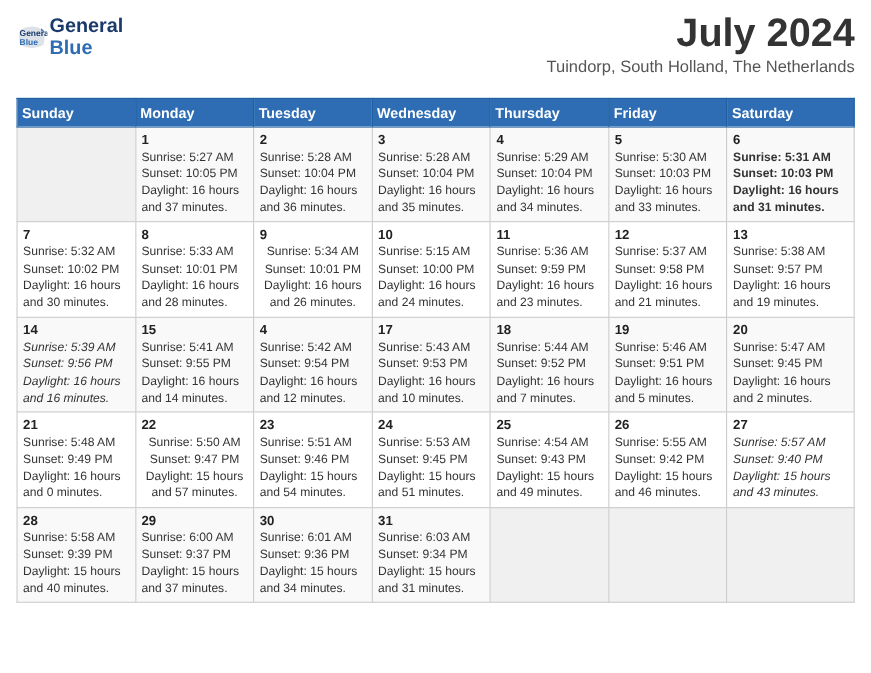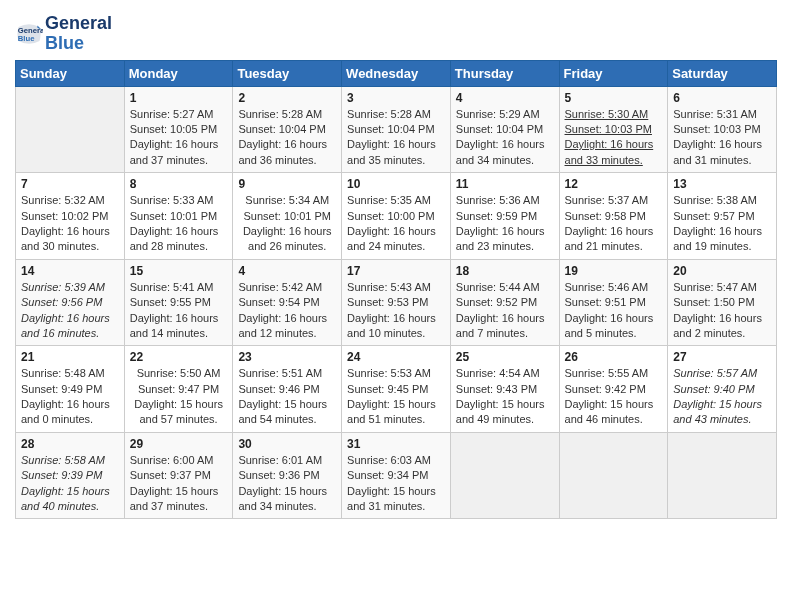--- a/index.html
+++ b/index.html
@@ -42,21 +42,21 @@
       line-height: 1.1;
     }
     .location-title {
       font-size: 15px;
       color: #555;
       margin-top: 2px;
     }
     table {
       width: 100%;
       border-collapse: collapse;
-      margin-top: 6px;
+      margin-top: 20px;
     }
     thead tr {
       background-color: #2e6db4;
     }
     thead th {
       color: #fff;
       font-size: 13px;
       font-weight: bold;
       padding: 5px 4px;
       text-align: left;
@@ -101,20 +101,24 @@
       <path d="M5,10 Q20,2 35,10 Q38,20 35,30 Q20,38 5,30 Q2,20 5,10Z" fill="#1a3a6b" opacity="0.15"></path>
       <text x="4" y="18" font-size="11" font-weight="bold" fill="#1a3a6b" font-family="Arial">General</text>
       <text x="4" y="30" font-size="11" font-weight="bold" fill="#2e6db4" font-family="Arial">Blue</text>
       <polygon points="32,8 38,14 32,11" fill="#2e6db4"></polygon>
     </svg>
     <div>
       <div class="logo-text">General</div>
       <div class="logo-text" style="color:#2e6db4;">Blue</div>
     </div>
   </div>
+  <div class="title-block">
+    <div class="month-title">July 2024</div>
+    <div class="location-title">Tuindorp, South Holland, The Netherlands</div>
+  </div>
 </div>
 
 <table>
   <thead>
     <tr>
     <th>Sunday</th>
         <th>Monday</th>
         <th>Tuesday</th>
         <th>Wednesday</th>
         <th>Thursday</th>
@@ -148,28 +152,28 @@
         </td>
         <td>
           <div class="day-number">4</div>
           <div class="day-info" style="white-space: pre-line;">Sunrise: 5:29 AM
 Sunset: 10:04 PM
 Daylight: 16 hours
 and 34 minutes.</div>
         </td>
         <td>
           <div class="day-number">5</div>
-          <div class="day-info" style="white-space: pre-line; text-decoration: underline;">Sunrise: 5:30 AM
+          <div class="day-info" style="white-space: pre-line;">Sunrise: 5:30 AM
 Sunset: 10:03 PM
 Daylight: 16 hours
 and 33 minutes.</div>
         </td>
         <td>
           <div class="day-number">6</div>
-          <div class="day-info" style="white-space: pre-line;">Sunrise: 5:31 AM
+          <div class="day-info" style="white-space: pre-line; font-weight: bold;">Sunrise: 5:31 AM
 Sunset: 10:03 PM
 Daylight: 16 hours
 and 31 minutes.</div>
         </td>
       </tr>
       <tr>
         <td>
           <div class="day-number">7</div>
           <div class="day-info" style="white-space: pre-line;">Sunrise: 5:32 AM
 Sunset: 10:02 PM
@@ -185,21 +189,21 @@
         </td>
         <td>
           <div class="day-number">9</div>
           <div class="day-info" style="white-space: pre-line; text-align: center;">Sunrise: 5:34 AM
 Sunset: 10:01 PM
 Daylight: 16 hours
 and 26 minutes.</div>
         </td>
         <td>
           <div class="day-number">10</div>
-          <div class="day-info" style="white-space: pre-line;">Sunrise: 5:35 AM
+          <div class="day-info" style="white-space: pre-line;">Sunrise: 5:15 AM
 Sunset: 10:00 PM
 Daylight: 16 hours
 and 24 minutes.</div>
         </td>
         <td>
           <div class="day-number">11</div>
           <div class="day-info" style="white-space: pre-line;">Sunrise: 5:36 AM
 Sunset: 9:59 PM
 Daylight: 16 hours
 and 23 minutes.</div>
@@ -258,21 +262,21 @@
         <td>
           <div class="day-number">19</div>
           <div class="day-info" style="white-space: pre-line;">Sunrise: 5:46 AM
 Sunset: 9:51 PM
 Daylight: 16 hours
 and 5 minutes.</div>
         </td>
         <td>
           <div class="day-number">20</div>
           <div class="day-info" style="white-space: pre-line;">Sunrise: 5:47 AM
-Sunset: 1:50 PM
+Sunset: 9:45 PM
 Daylight: 16 hours
 and 2 minutes.</div>
         </td>
       </tr>
       <tr>
         <td>
           <div class="day-number">21</div>
           <div class="day-info" style="white-space: pre-line;">Sunrise: 5:48 AM
 Sunset: 9:49 PM
 Daylight: 16 hours
@@ -317,21 +321,21 @@
           <div class="day-number">27</div>
           <div class="day-info" style="white-space: pre-line; font-style: italic;">Sunrise: 5:57 AM
 Sunset: 9:40 PM
 Daylight: 15 hours
 and 43 minutes.</div>
         </td>
       </tr>
       <tr>
         <td>
           <div class="day-number">28</div>
-          <div class="day-info" style="white-space: pre-line; font-style: italic;">Sunrise: 5:58 AM
+          <div class="day-info" style="white-space: pre-line;">Sunrise: 5:58 AM
 Sunset: 9:39 PM
 Daylight: 15 hours
 and 40 minutes.</div>
         </td>
         <td>
           <div class="day-number">29</div>
           <div class="day-info" style="white-space: pre-line;">Sunrise: 6:00 AM
 Sunset: 9:37 PM
 Daylight: 15 hours
 and 37 minutes.</div>

